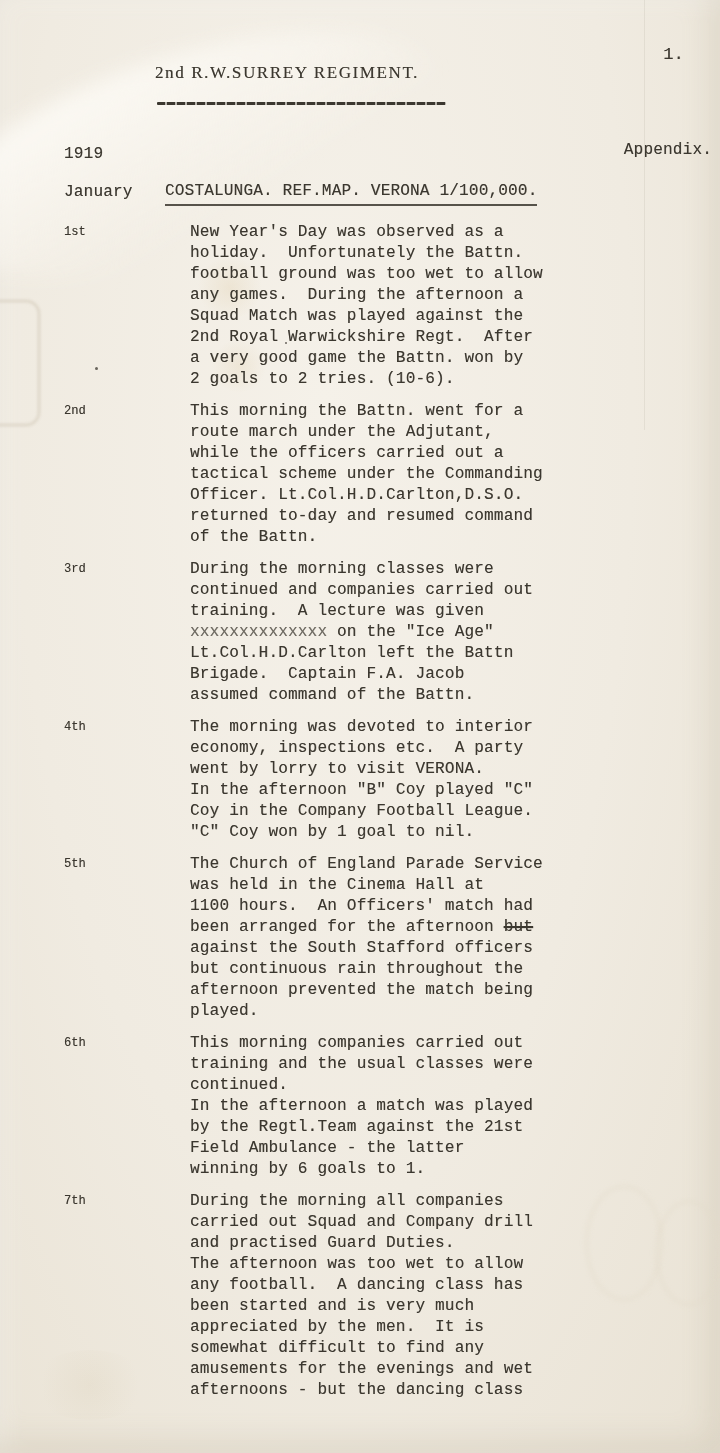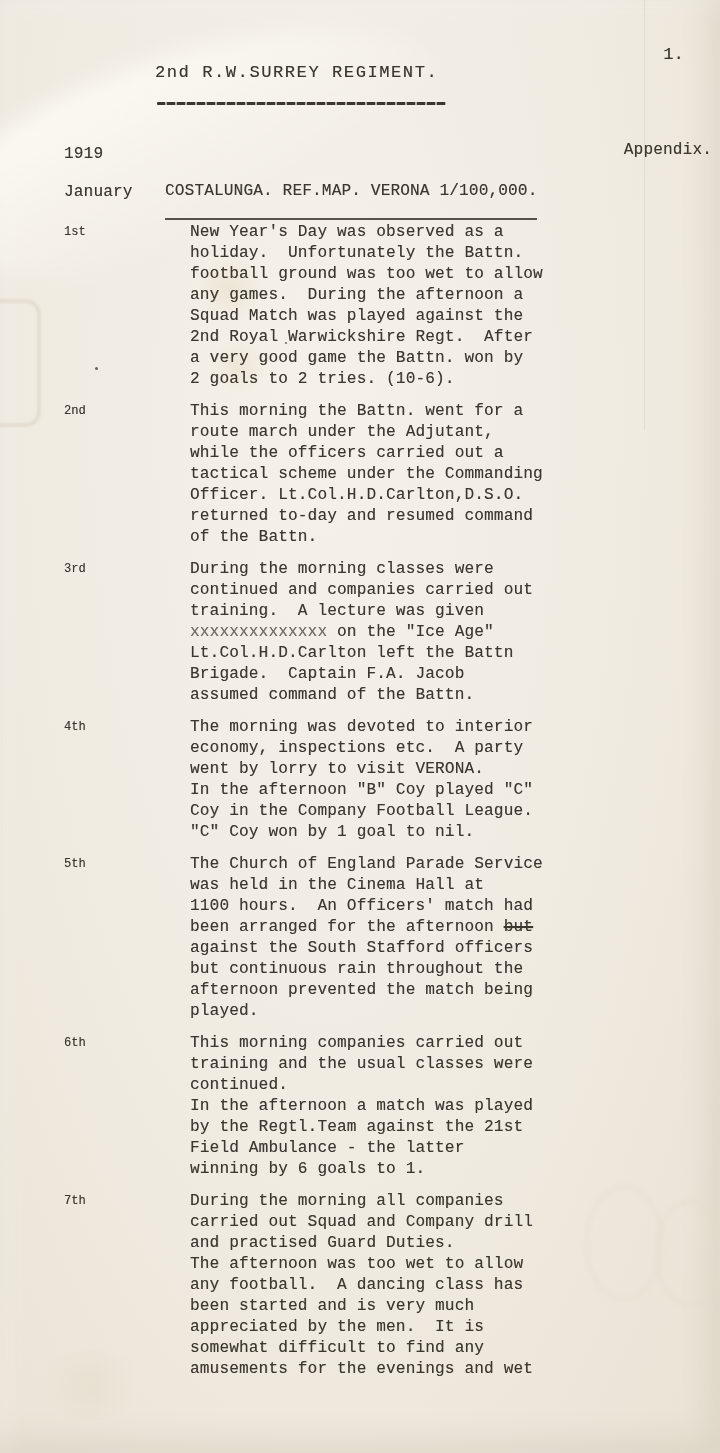--- a/index.html
+++ b/index.html
@@ -59,33 +59,33 @@
   .speck.p2{left:285px;top:342px;width:2px;height:2px;}
   
   .tw{
     position:absolute;
     font-size:16px;line-height:21px;
     letter-spacing:0.2px;
     white-space:pre;
     text-shadow:0.3px 0.3px 0.5px rgba(59,55,47,0.45);
   }
   .page-number{right:36px;top:44px;font-size:17px;}
-  .doc-title{left:155px;top:62px;font-size:17px;letter-spacing:1.6px;}
+  .doc-title{left:155px;top:62px;font-size:17px;letter-spacing:1.6px;font-family:Liberation Serif, serif;}
   .title-rule{
     position:absolute;left:157px;top:102px;width:289px;height:3px;
     background:repeating-linear-gradient(90deg,#3b372f 0 8px, rgba(59,55,47,0.35) 8px 10px);
     border-radius:1px;
   }
   .year{left:64px;top:144px;}
   .appendix{right:8px;top:140px;}
   .month{left:64px;top:182px;}
   .map-heading{
     left:165px;top:181px;
     border-bottom:2px solid rgba(59,55,47,0.85);
-    padding-bottom:16px;
+    padding-bottom:2px;
   }
   .entries{
     position:absolute;left:64px;top:222px;width:580px;
   }
   .entry{display:flex;margin-bottom:11px;}
   .date-cell{
     width:126px;flex:0 0 126px;
     font-size:12px;line-height:21px;
     text-shadow:0.3px 0.3px 0.5px rgba(59,55,47,0.45);
   }
@@ -201,17 +201,18 @@
         <div class="entry-body">
           <div class="line"><span>During the morning all companies</span></div>
           <div class="line"><span>carried out Squad and Company drill</span></div>
           <div class="line"><span>and practised Guard Duties.</span></div>
           <div class="line"><span>The afternoon was too wet to allow</span></div>
           <div class="line"><span>any football.  A dancing class has</span></div>
           <div class="line"><span>been started and is very much</span></div>
           <div class="line"><span>appreciated by the men.  It is</span></div>
           <div class="line"><span>somewhat difficult to find any</span></div>
           <div class="line"><span>amusements for the evenings and wet</span></div>
+          <div class="line"><span>afternoons - but the dancing class</span></div>
         </div>
       </div>
     </div>
 
 </div>
 
 </body></html>

